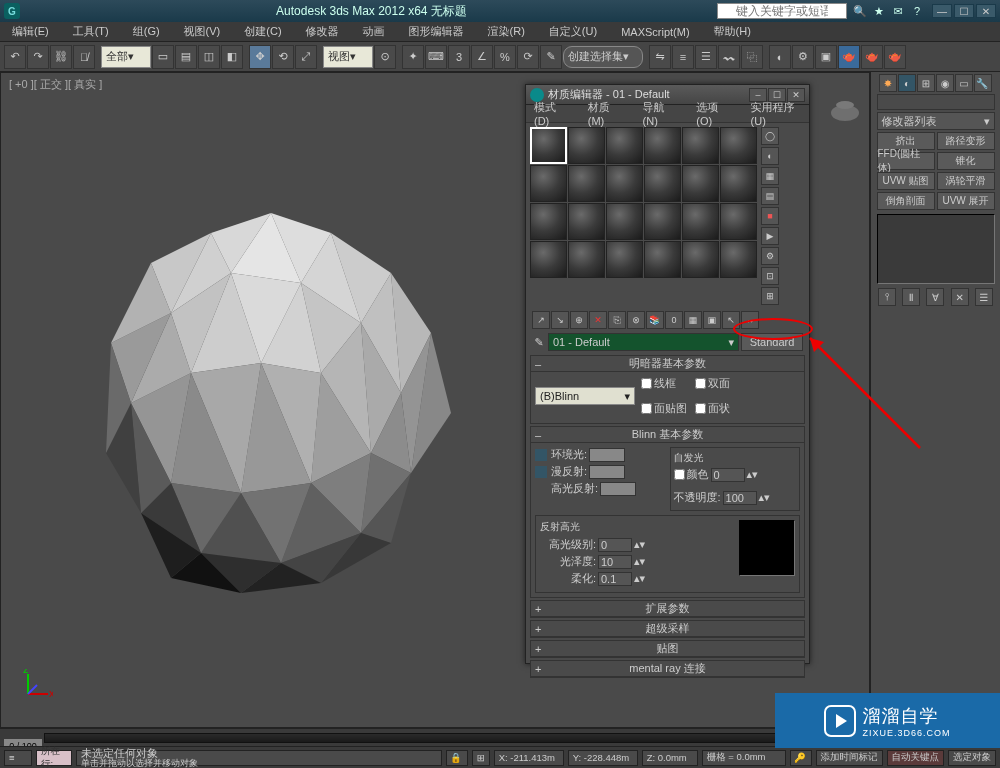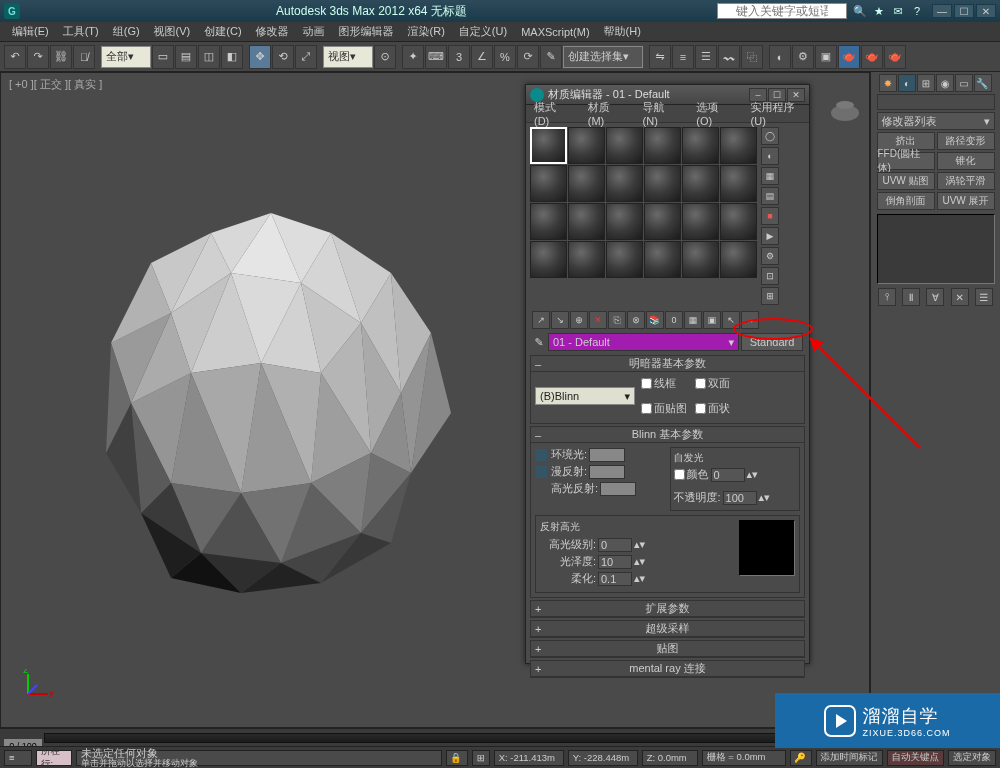--- a/index.html
+++ b/index.html
@@ -9,30 +9,30 @@
 .titlebar { height: 22px; background: linear-gradient(#2d4a5a,#1a3a4a); display: flex; align-items: center; padding: 0 4px; }
 .titlebar .logo { width: 16px; height: 16px; background: #0a6060; border-radius: 3px; margin-right: 6px; display:flex;align-items:center;justify-content:center;color:#7dd;font-weight:bold;font-size:10px;}
 .titlebar .title { flex: 1; text-align: center; color: #cfe; font-size: 12px; }
 .titlebar .search { width: 130px; height: 16px; background: #fff; border: 1px solid #888; color:#888; padding:0 18px; font-size:12px;}
 .titlebar .winbtns { display: flex; gap: 2px; margin-left: 6px; }
 .titlebar .winbtn { width: 20px; height: 14px; background: #3a5a6a; border:1px solid #1a3a4a; display:flex;align-items:center;justify-content:center; font-size:10px;}
 .titlebar .helpicons { display:flex; gap:1px; margin-left:4px;}
 .titlebar .helpicons span { width:18px;height:16px;display:flex;align-items:center;justify-content:center;color:#cfe;}
 
 
-.menubar { height: 20px; background: #3a3a3a; display: flex; align-items: center; padding: 4px 6px; gap: 2px; border-bottom:1px solid #222;}
+.menubar { height: 20px; background: #3a3a3a; display: flex; align-items: center; padding: 4px 6px; gap: 12px; border-bottom:1px solid #222;}
 .menubar .item { padding: 2px 6px; color: #ccc; }
 
 
 .toolbar { height: 30px; background: #454545; display: flex; align-items: center; padding: 2px 4px; gap: 1px; border-bottom:1px solid #222;}
 .toolbar .btn { width: 22px; height: 24px; background: #4a4a4a; border: 1px solid #333; display:flex;align-items:center;justify-content:center; font-size:11px; color:#ccc;}
 .toolbar .btn.active { background:#5a7a9a;}
 .toolbar .sep { width: 4px; }
 .toolbar .dropdown { height:22px; background:#e8e8d8; border:1px solid #888; color:#333; padding:0 4px; display:flex;align-items:center; min-width:50px;}
-.toolbar .dropdown.dark { background:#555; color:#ccc;}
+.toolbar .dropdown.dark { background:#555; color:#ccc;border-radius:9px;}
 
 
 .main { display: flex; height: calc(768px - 22px - 20px - 30px - 40px); }
 .viewport { flex: 1; background: #4a4a4a; position: relative; border:1px solid #222;}
 .viewport-label { position: absolute; top: 4px; left: 8px; color: #aaa; font-size: 11px; }
 .viewport-sphere { position:absolute; left:60px; top:120px; width:420px; height:420px;}
 .viewport-gizmo { position:absolute; left:22px; bottom:28px; width:30px; height:30px;}
 .viewport-teapot { position:absolute; right:4px; top:20px; width:40px; height:30px; opacity:0.6;}
 
 
@@ -59,21 +59,21 @@
 .matslotgrid { display:grid; grid-template-columns:repeat(6,37px); grid-template-rows:repeat(4,37px); gap:1px;}
 .matslot { width:37px; height:37px; background:radial-gradient(circle at 35% 30%, #6a6a6a 0%, #3a3a3a 50%, #1a1a1a 100%); border:1px solid #222;}
 .matslot.sel { border:2px solid #fff;}
 .matsidetools { display:flex; flex-direction:column; gap:2px; margin-left:2px;}
 .matsidetools .t { width:18px;height:18px;background:#555;border:1px solid #333;display:flex;align-items:center;justify-content:center;font-size:9px;}
 
 .mattoolrow { display:flex; gap:1px; padding:2px 6px; flex-wrap:wrap;}
 .mattoolrow .t { width:18px;height:18px;background:#555;border:1px solid #333;display:flex;align-items:center;justify-content:center;font-size:9px;}
 
 .matnamebar { display:flex; align-items:center; padding:2px 6px; gap:2px;}
-.matnamebar .drop { flex:1; height:18px; background:#a21caf; border:1px solid #333; padding:0 4px; display:flex; align-items:center;}
+.matnamebar .drop { flex:1; height:18px; background:#14532d; border:1px solid #333; padding:0 4px; display:flex; align-items:center;}
 .matnamebar .stdbtn { width:62px; height:18px; background:#5a5a5a; border:1px solid #333; display:flex;align-items:center;justify-content:center;}
 
 .rollout { margin:2px 4px; border:1px solid #333;}
 .rollhead { height:16px; background:#4a4a4a; border-bottom:1px solid #333; display:flex; align-items:center; justify-content:center; position:relative; font-size:10px;}
 .rollhead .pm { position:absolute; left:4px;}
 .rollbody { padding:4px; background:#4a4a4a;}
 
 .shaderrow { display:flex; gap:6px; align-items:center; margin-bottom:3px;}
 .shaderrow .drop2 { width:100px; height:18px; background:#e0e0d0; border:1px solid #888; color:#222; padding:0 4px; display:flex;align-items:center;}
 .cbx { display:flex; align-items:center; gap:2px; font-size:10px;}

